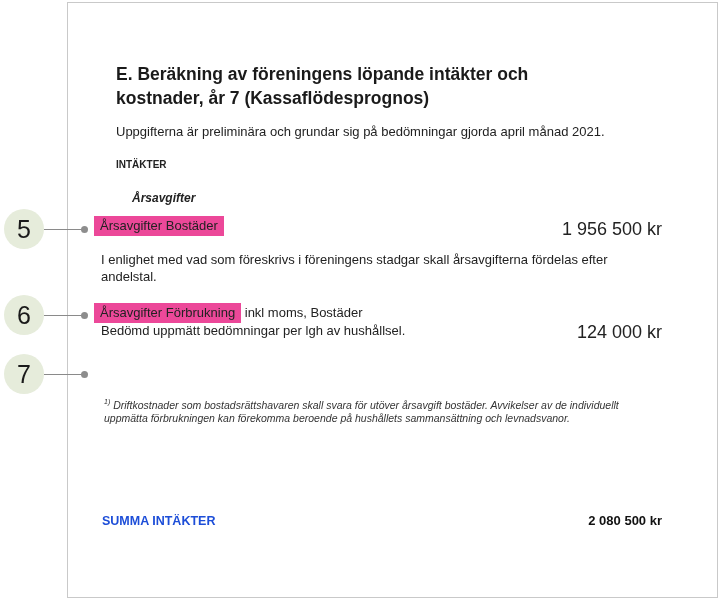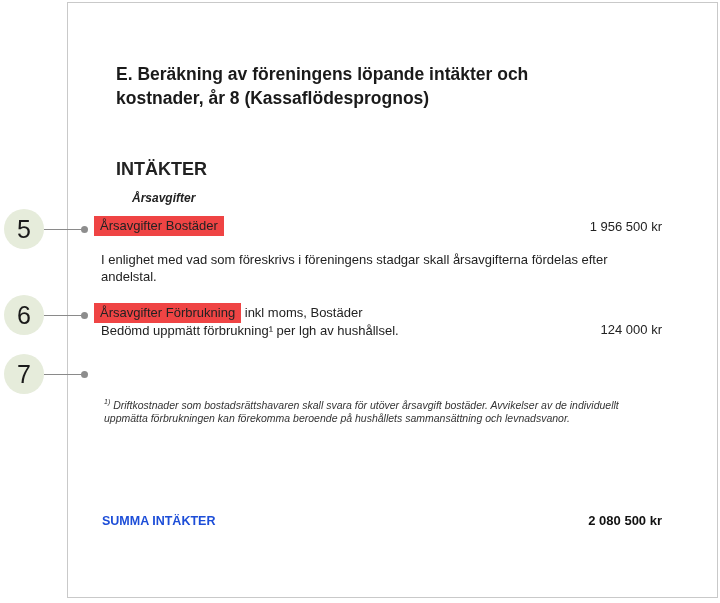--- a/index.html
+++ b/index.html
@@ -13,27 +13,27 @@
       position: absolute; left: 67px; top: 2px; width: 651px; height: 596px;
       border: 1px solid #c9c9c9; background: #ffffff;
     }
 
     .abs { position: absolute; white-space: nowrap; }
 
     .title {
       left: 116px; top: 62px; font-size: 17.5px; font-weight: bold; line-height: 24px; color: #1a1a1a;
     }
     .intro { left: 116px; top: 124px; font-size: 13px; color: #222; }
-    .section-heading { left: 116px; top: 159px; font-size: 18px; font-weight: bold; color: #222; }
+    .section-heading { left: 116px; top: 159px; font-size: 10px; font-weight: bold; color: #222; }
     .subheading { left: 132px; top: 191px; font-size: 12px; font-weight: bold; font-style: italic; color: #222; }
 
-    .highlight { background: #ef4444; padding: 2px 6px 3px 6px; }
+    .highlight { background: #ec4899; padding: 2px 6px 3px 6px; }
 
     .item-label { font-size: 13px; color: #222; }
-    .amount { font-size: 13px; color: #222; text-align: right; }
+    .amount { font-size: 18px; color: #222; text-align: right; }
     .amount-bold { font-size: 13px; font-weight: bold; color: #111; text-align: right; }
 
     .body-text { font-size: 13px; color: #222; line-height: 17px; white-space: normal; }
 
     .footnote {
       left: 104px; top: 395px; width: 610px; font-size: 10.5px; font-style: italic;
       line-height: 13.5px; color: #333; white-space: normal;
     }
     .footnote sup { font-size: 7px; }
 
@@ -50,42 +50,43 @@
   </style>
 </head>
 <body>
 
 <div class="stage">
 
   <div class="page"></div>
 
   <div class="abs title">
     <div>E.  Beräkning av föreningens löpande intäkter och</div>
-    <div>kostnader, år 8 (Kassaflödesprognos)</div>
+    <div>kostnader, år 7 (Kassaflödesprognos)</div>
   </div>
 
+  <div class="abs intro">Uppgifterna är preliminära och grundar sig på bedömningar gjorda april månad 2021.</div>
 
   <div class="abs section-heading">INTÄKTER</div>
 
   <div class="abs subheading">Årsavgifter</div>
 
   <div class="abs item-label" style="left:94px; top:218px;">
     <span class="highlight">Årsavgifter Bostäder</span>
   </div>
   <div class="abs amount" style="right:14px; top:219px;">1 956 500 kr</div>
 
   <div class="abs body-text" style="left:101px; top:251px;">
     <div>I enlighet med vad som föreskrivs i föreningens stadgar skall årsavgifterna fördelas efter</div>
     <div>andelstal.</div>
   </div>
 
   <div class="abs item-label" style="left:94px; top:305px;">
     <span class="highlight">Årsavgifter Förbrukning</span><span> inkl moms, Bostäder</span>
   </div>
-  <div class="abs body-text" style="left:101px; top:322px;">Bedömd uppmätt förbrukning¹ per lgh av hushållsel.</div>
+  <div class="abs body-text" style="left:101px; top:322px;">Bedömd uppmätt bedömningar per lgh av hushållsel.</div>
   <div class="abs amount" style="right:14px; top:322px;">124 000 kr</div>
 
   <div class="abs footnote">
     <div><sup>1)</sup> <span>Driftkostnader som bostadsrättshavaren skall svara för utöver årsavgift bostäder. Avvikelser av de individuellt</span></div>
     <div>uppmätta förbrukningen kan förekomma beroende på hushållets sammansättning och levnadsvanor.</div>
   </div>
 
   <div class="abs summa-label">SUMMA INTÄKTER</div>
   <div class="abs amount-bold" style="right:14px; top:513px;">2 080 500 kr</div>
 

